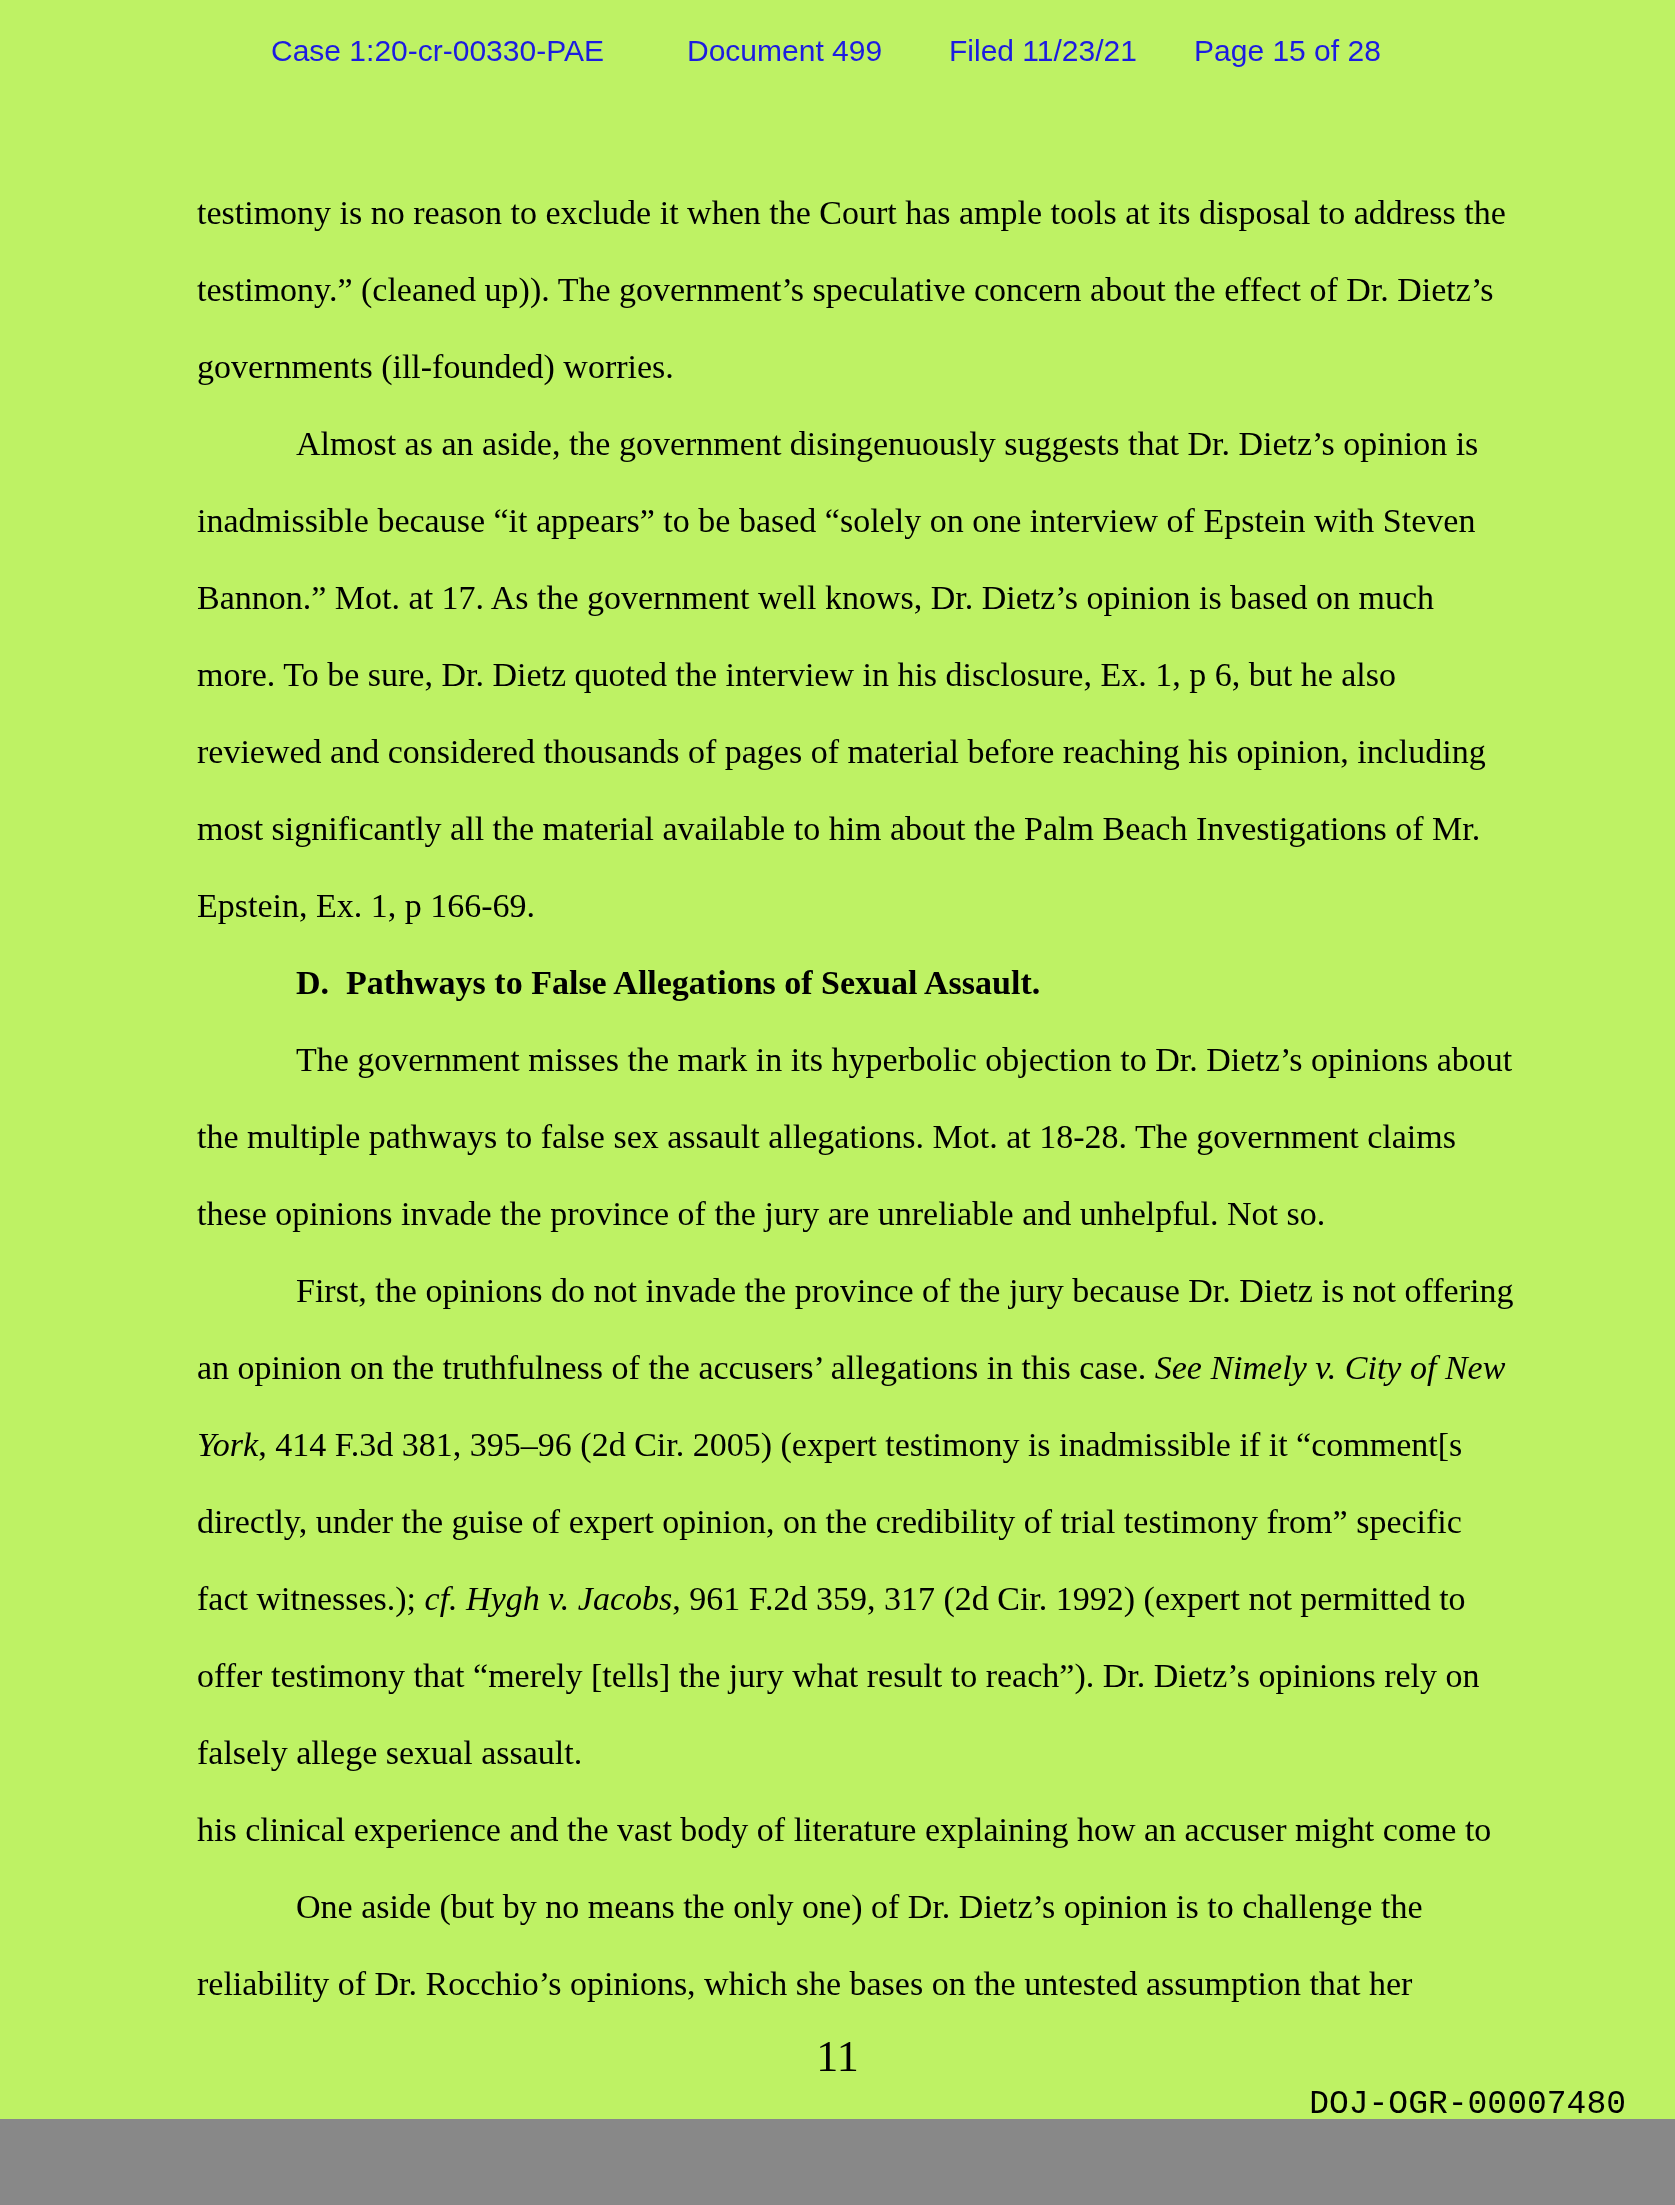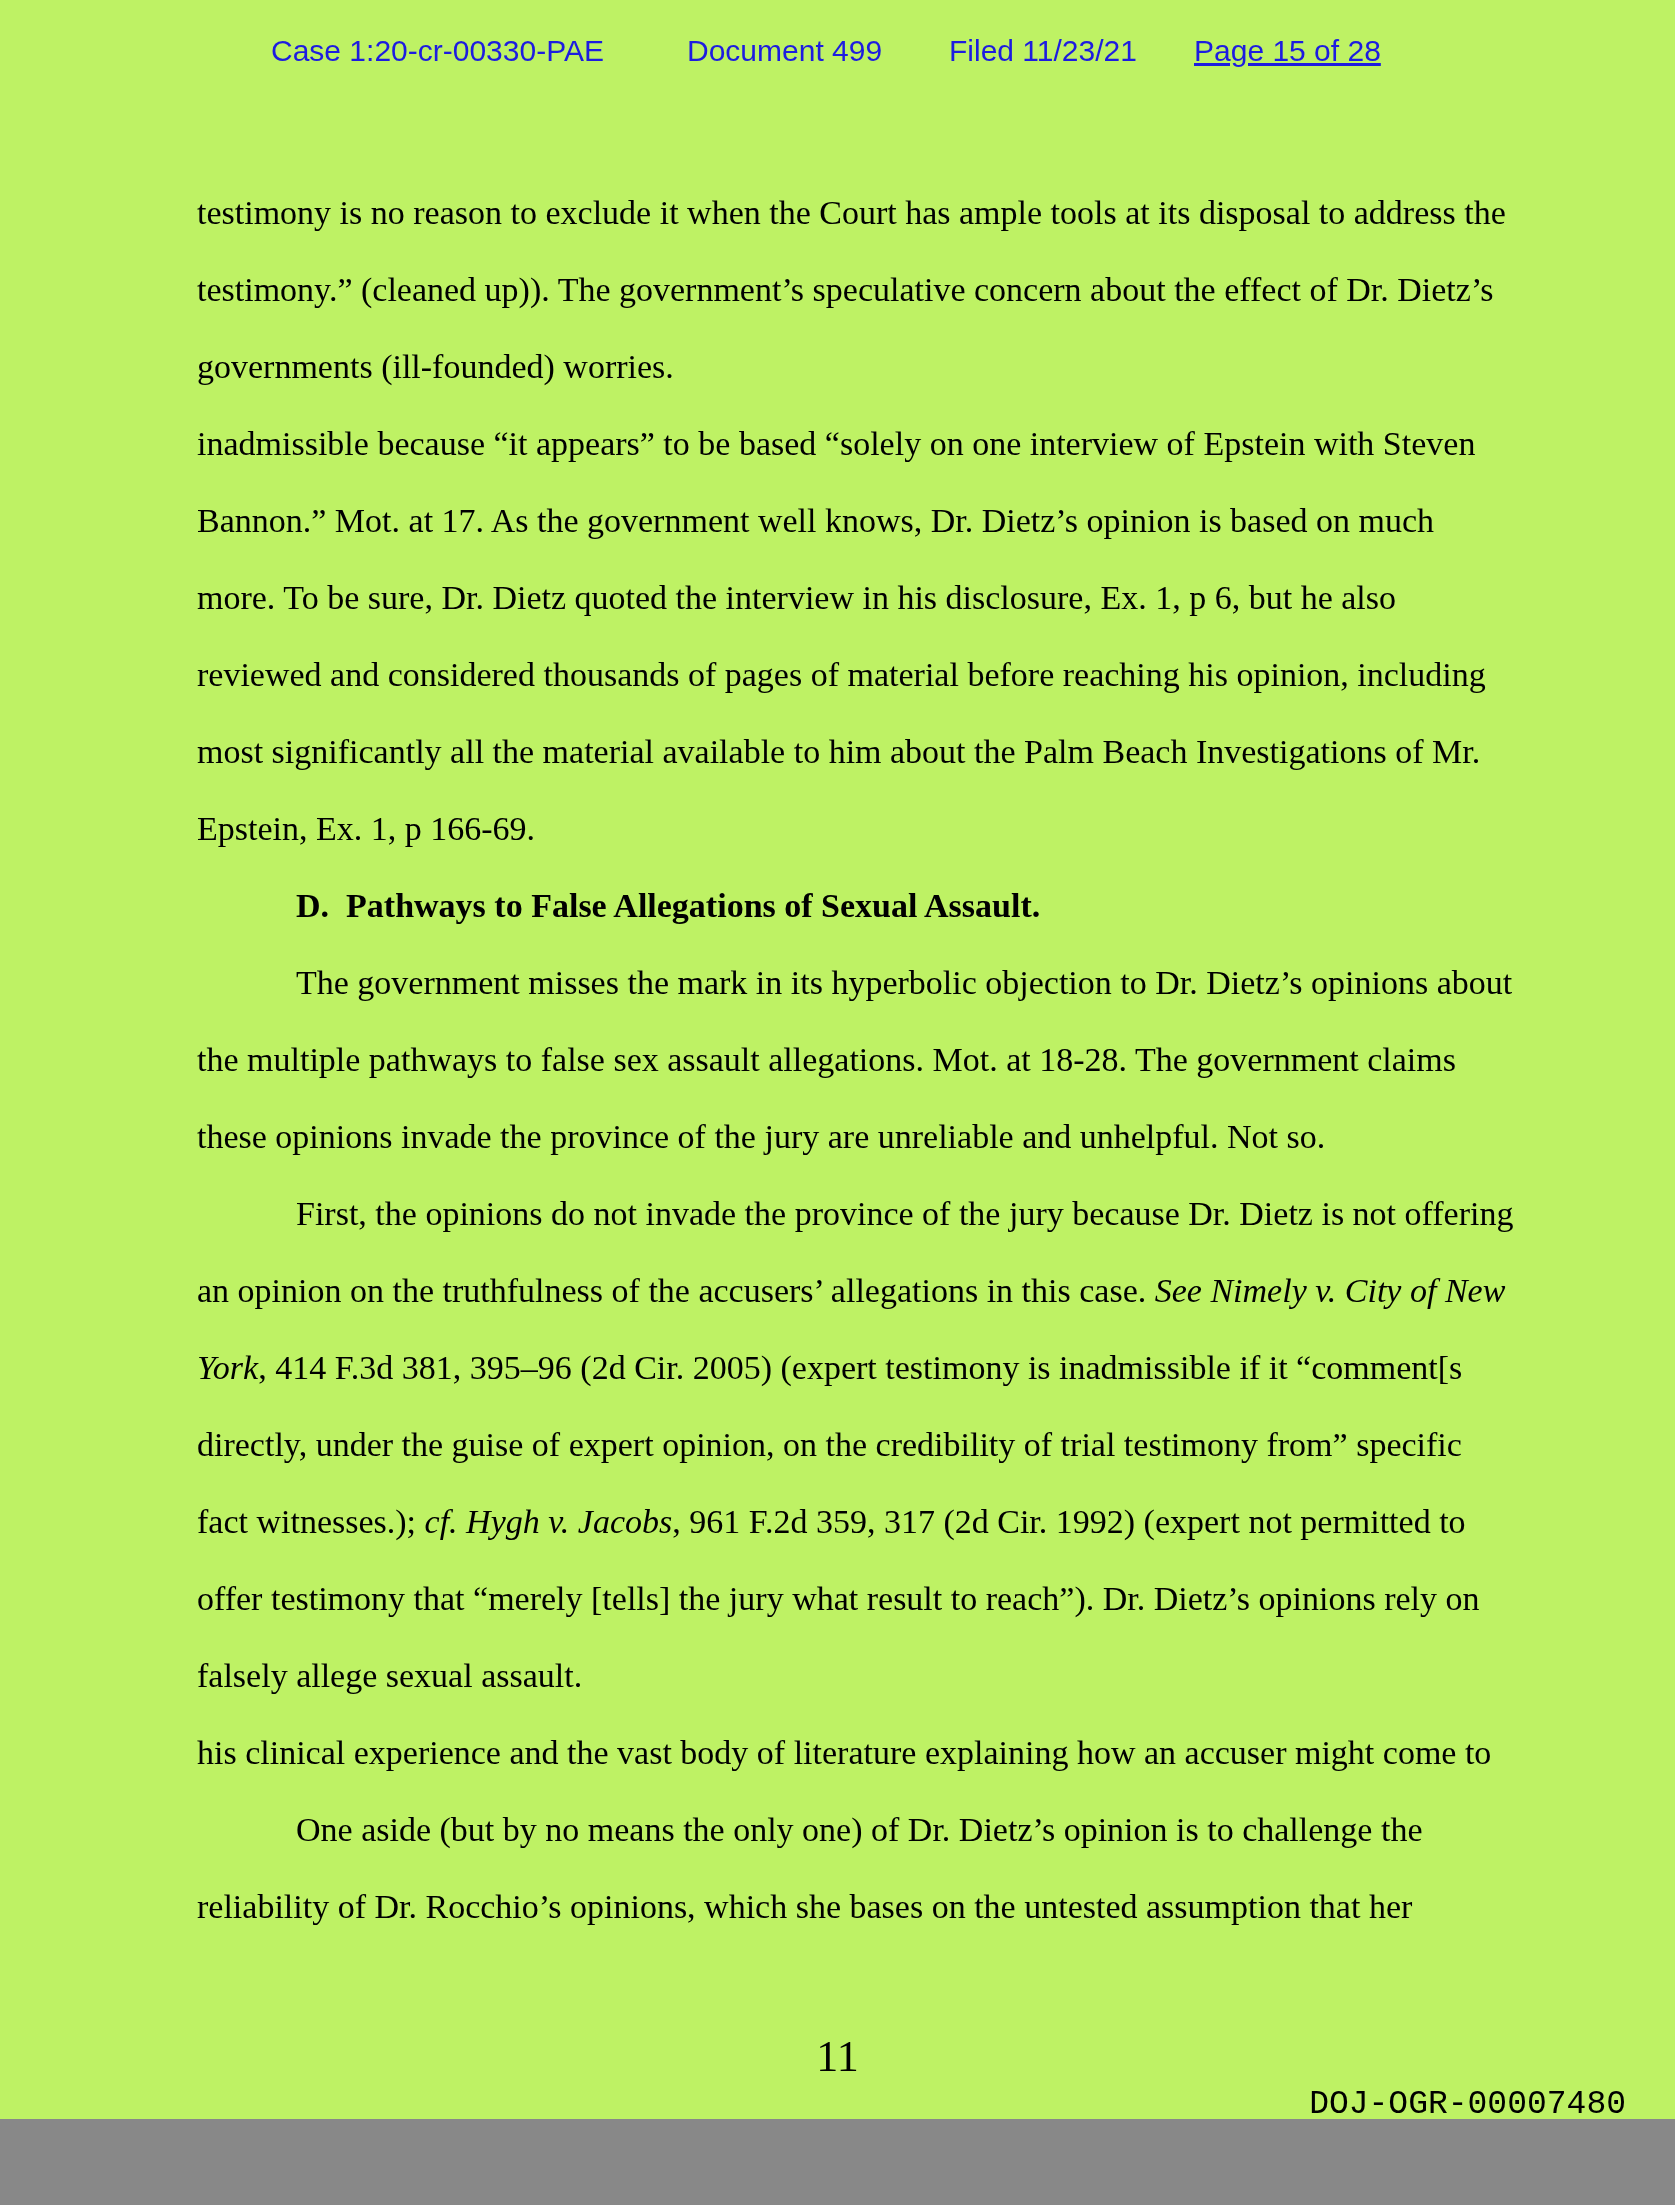--- a/index.html
+++ b/index.html
@@ -18,21 +18,21 @@
     top: 0; left: 0;
     width: 1675px; height: 92px;
     font-family: "Liberation Sans", "DejaVu Sans", sans-serif;
     font-size: 30px;
     color: #1d1ce0;
   }
   .h-seg { position: absolute; top: 34px; white-space: pre; }
   .h-seg.seg1 { left: 271px; }
   .h-seg.seg2 { left: 687px; }
   .h-seg.seg3 { left: 949px; }
-  .h-seg.seg4 { left: 1194px; text-decoration: underline; }
+  .h-seg.seg4 { left: 1194px; }
 
   
   .docbody {
     position: absolute;
     top: 174px;
     left: 197px;
     width: 1288px;
   }
   .line {
     line-height: 77px;
@@ -74,20 +74,21 @@
     <span class="h-seg seg4" style="color: rgb(29, 28, 224);">Page 15 of 28</span>
   </div>
 
   <div class="docbody" id="body-content">
       <div class="para">
         <div class="line"><span>testimony is no reason to exclude it when the Court has ample tools at its disposal to address the</span></div>
         <div class="line"><span>testimony.” (cleaned up)). The government’s speculative concern about the effect of Dr. Dietz’s</span></div>
         <div class="line"><span>governments (ill-founded) worries.</span></div>
       </div>
       <div class="para">
+        <div class="line indent"><span>Almost as an aside, the government disingenuously suggests that Dr. Dietz’s opinion is</span></div>
         <div class="line"><span>inadmissible because “it appears” to be based “solely on one interview of Epstein with Steven</span></div>
         <div class="line"><span>Bannon.” Mot. at 17. As the government well knows, Dr. Dietz’s opinion is based on much</span></div>
         <div class="line"><span>more. To be sure, Dr. Dietz quoted the interview in his disclosure, Ex. 1, p 6, but he also</span></div>
         <div class="line"><span>reviewed and considered thousands of pages of material before reaching his opinion, including</span></div>
         <div class="line"><span>most significantly all the material available to him about the Palm Beach Investigations of Mr.</span></div>
         <div class="line"><span>Epstein, Ex. 1, p 166-69.</span></div>
       </div>
       <div class="para bold">
         <div class="line indent"><span>D.  Pathways to False Allegations of Sexual Assault.</span></div>
       </div>

